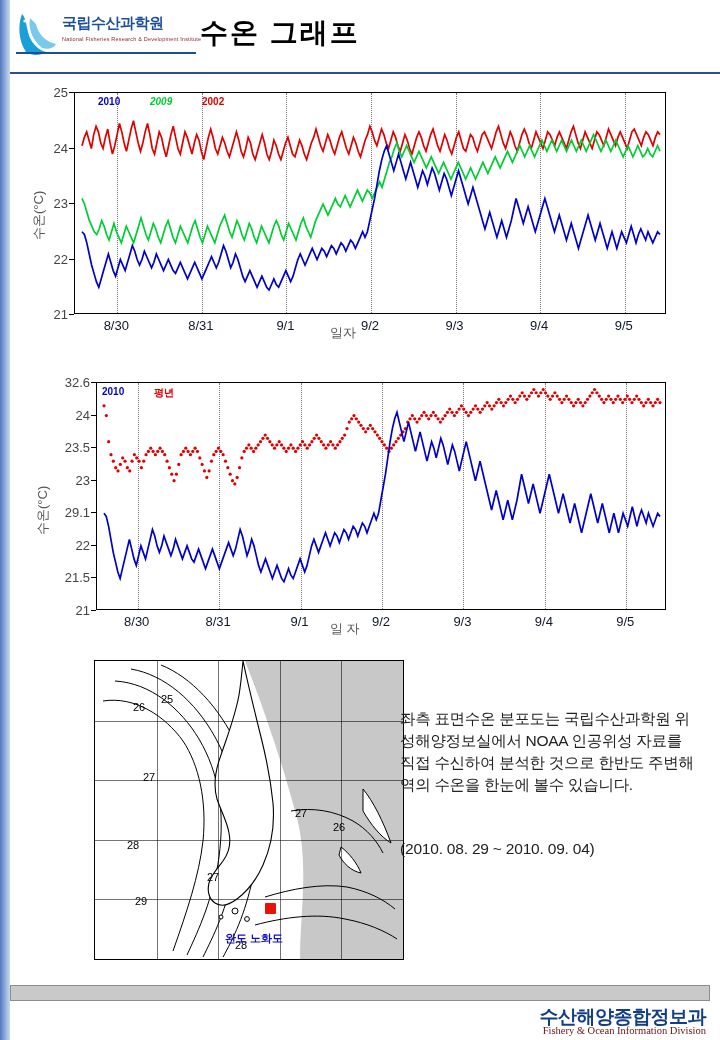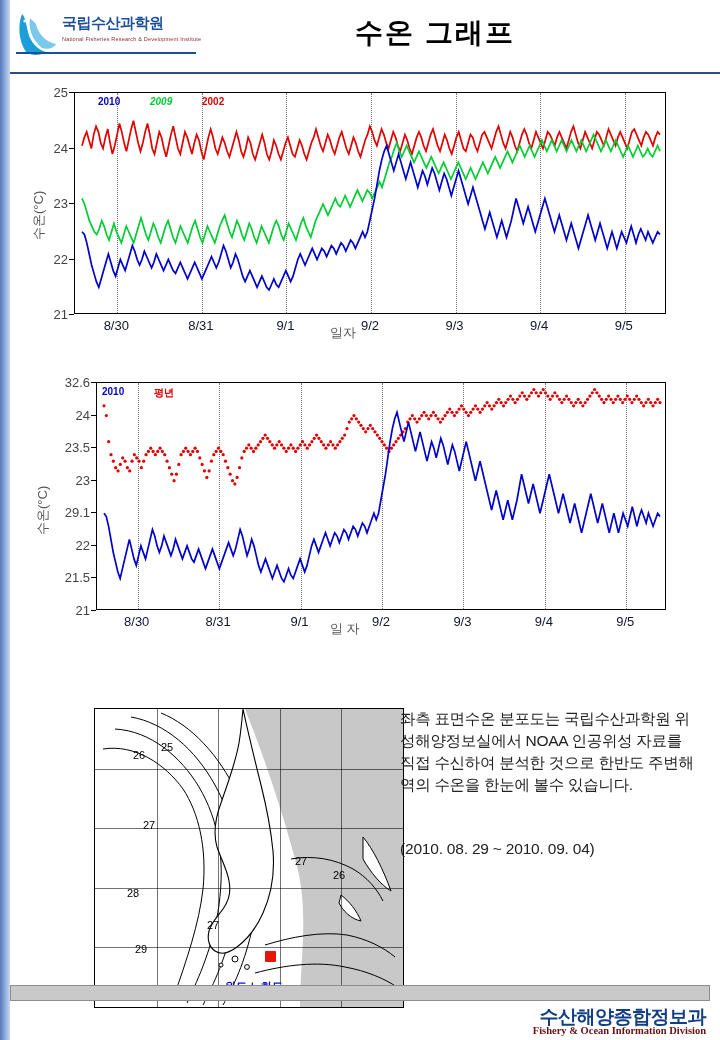--- a/index.html
+++ b/index.html
@@ -57,21 +57,21 @@
   .logo-underline {
     position: absolute;
     left: 2px; top: 46px;
     width: 180px; height: 2px;
     background: #1b4f9c;
   }
   .header-title {
     position: absolute;
     left: 190px; top: 14px;
     width: 470px;
-    text-align: center;
+    text-align: left;
     font-size: 28px;
     font-weight: bold;
     color: #000000;
     letter-spacing: 2px;
   }
   .header-rule {
     position: absolute;
     left: 10px; top: 72px;
     width: 710px; height: 2px;
     background: #2b4f8e;
@@ -138,21 +138,20 @@
 
   
   .map-box {
     position: absolute;
     left: 94px; top: 660px;
     width: 310px; height: 300px;
     border: 1px solid #000;
     background: #ffffff;
     box-sizing: border-box;
     overflow: hidden;
-    margin-top: 48px;
   }
   .map-grid-v, .map-grid-h {
     position: absolute;
     background: #000;
     opacity: 0.55;
   }
   .map-grid-v { width: 1px; top: 0; bottom: 0; }
   .map-grid-h { height: 1px; left: 0; right: 0; }
   .map-label {
     position: absolute;
@@ -204,21 +203,21 @@
     right: 14px; top: 1004px;
     font-size: 19px;
     font-weight: bold;
     color: #123e86;
     letter-spacing: -0.5px;
   }
   .footer-sub {
     position: absolute;
     right: 14px; top: 1025px;
     font-size: 10.5px;
-    font-weight: bold;
+    font-weight: normal;
     color: #6b0f14;
     font-family: "Liberation Serif", serif;
   }
 </style>
 </head>
 <body>
 
 <div class="left-band"></div>
 
 <div class="header">

